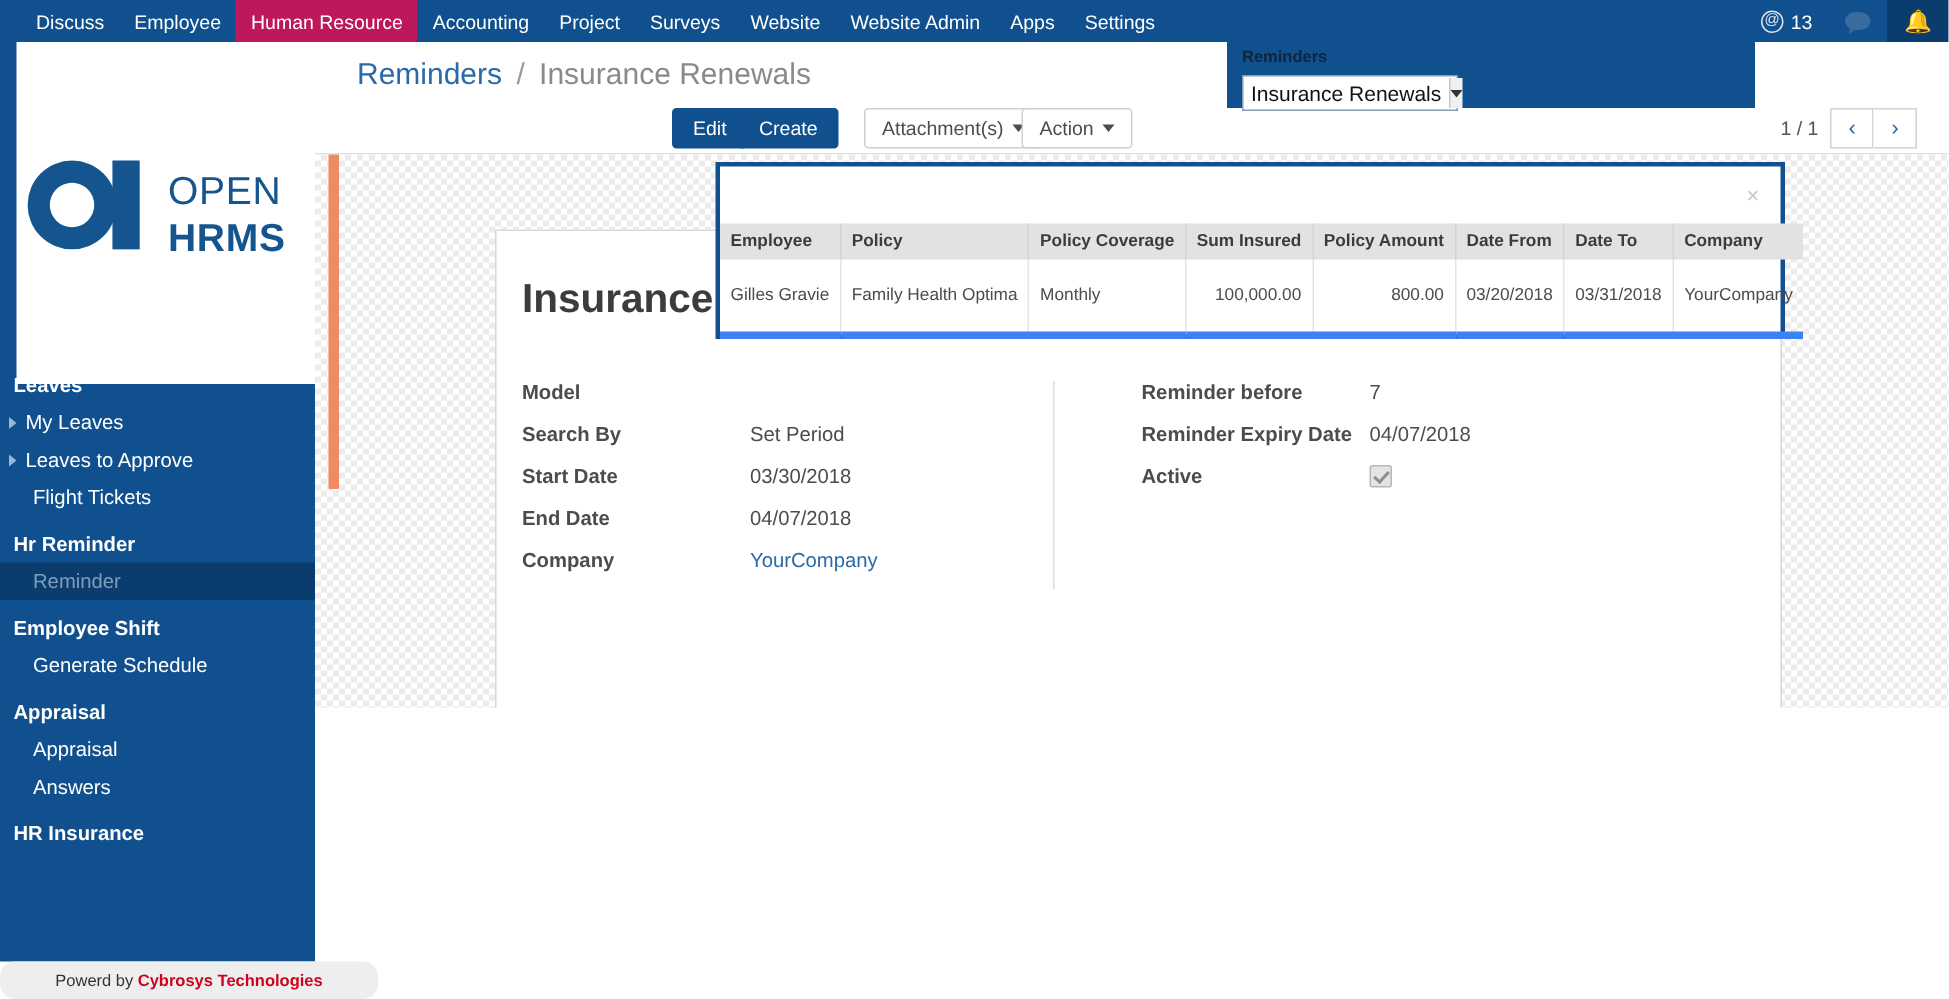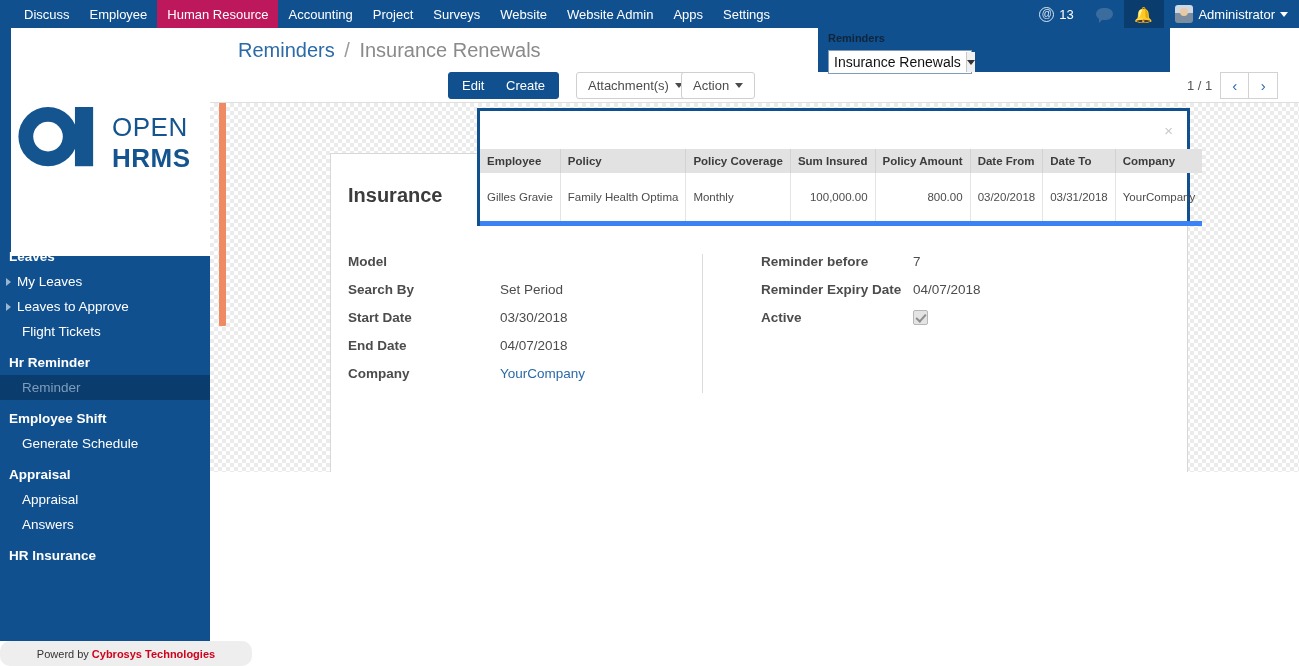--- a/index.html
+++ b/index.html
@@ -147,21 +147,21 @@
   #scroll-thumb {
     position:absolute; left:9px; top:-2px; width:7px; height:225px;
     background:#ef8a62; border-radius:1px; cursor:pointer;
   }
   #form-sheet {
     position:absolute; left:120px; top:50px; width:858px; height:333px;
     background:#ffffff; border:1px solid #d8d8d8;
   }
   #form-title {
     position:absolute; left:17px; top:30px;
-    font-size:20px; font-weight:bold; color:#3c3c3c;
+    font-size:27px; font-weight:bold; color:#3c3c3c;
   }
   .fgroup { position:absolute; top:100px; }
   #fg-left  { left:17px;  width:355px; border-right:1px solid #dcdcdc; padding-right:10px; }
   #fg-right { left:430px; width:360px; }
   .frow { display:flex; align-items:flex-start; margin-bottom:11px; }
   .flabel {
     width:152px; flex:none; font-weight:bold; color:#4c4c4c; font-size:13.5px;
     line-height:1.25;
   }
   .fval { color:#4c4c4c; font-size:13.5px; line-height:1.25; }
@@ -250,25 +250,20 @@
   <div class="nav-right">
     <div class="nav-icon-btn">
       <span class="at-glyph">@</span>
       <span>13</span>
     </div>
     <div class="nav-icon-btn">
       <span class="bubble"></span>
     </div>
     <div class="nav-icon-btn hl">
       <span class="bell">🔔</span>
-    </div>
-    <div class="nav-icon-btn">
-      <span class="avatar"></span>
-      <span>Administrator</span>
-      <span class="caret-d"></span>
     </div>
   </div>
 </div>
 
 <div id="sidebar">
   <div id="logo-box">
     <svg id="logo-mark" viewBox="0 0 150 120">
       <circle cx="55" cy="52" r="44" fill="#15558f"></circle>
       <circle cx="55" cy="52" r="22" fill="#ffffff"></circle>
       <rect x="95" y="8" width="27" height="88" fill="#15558f"></rect>

